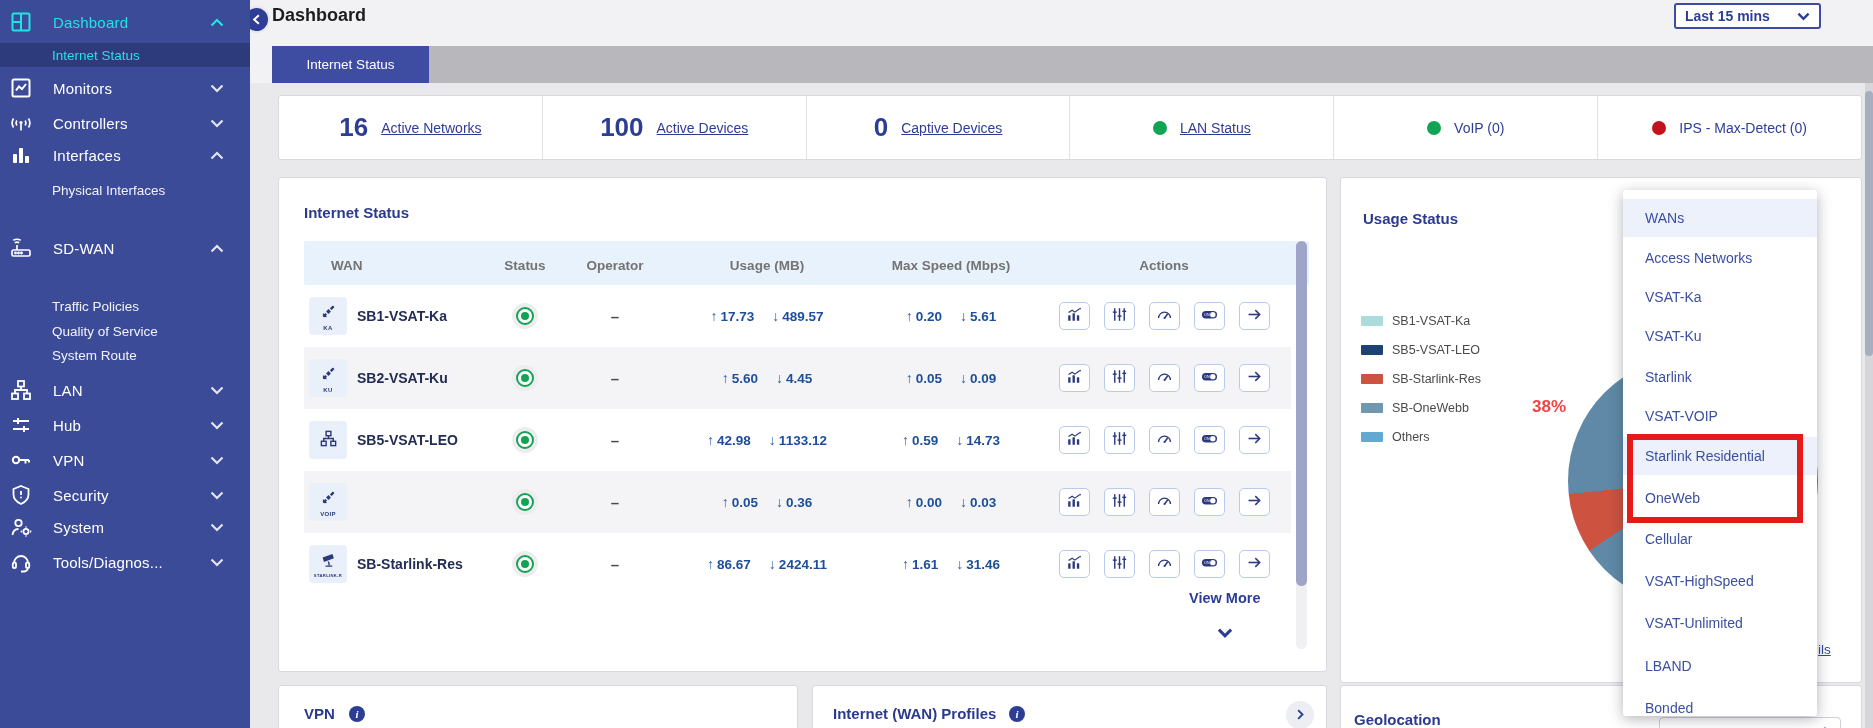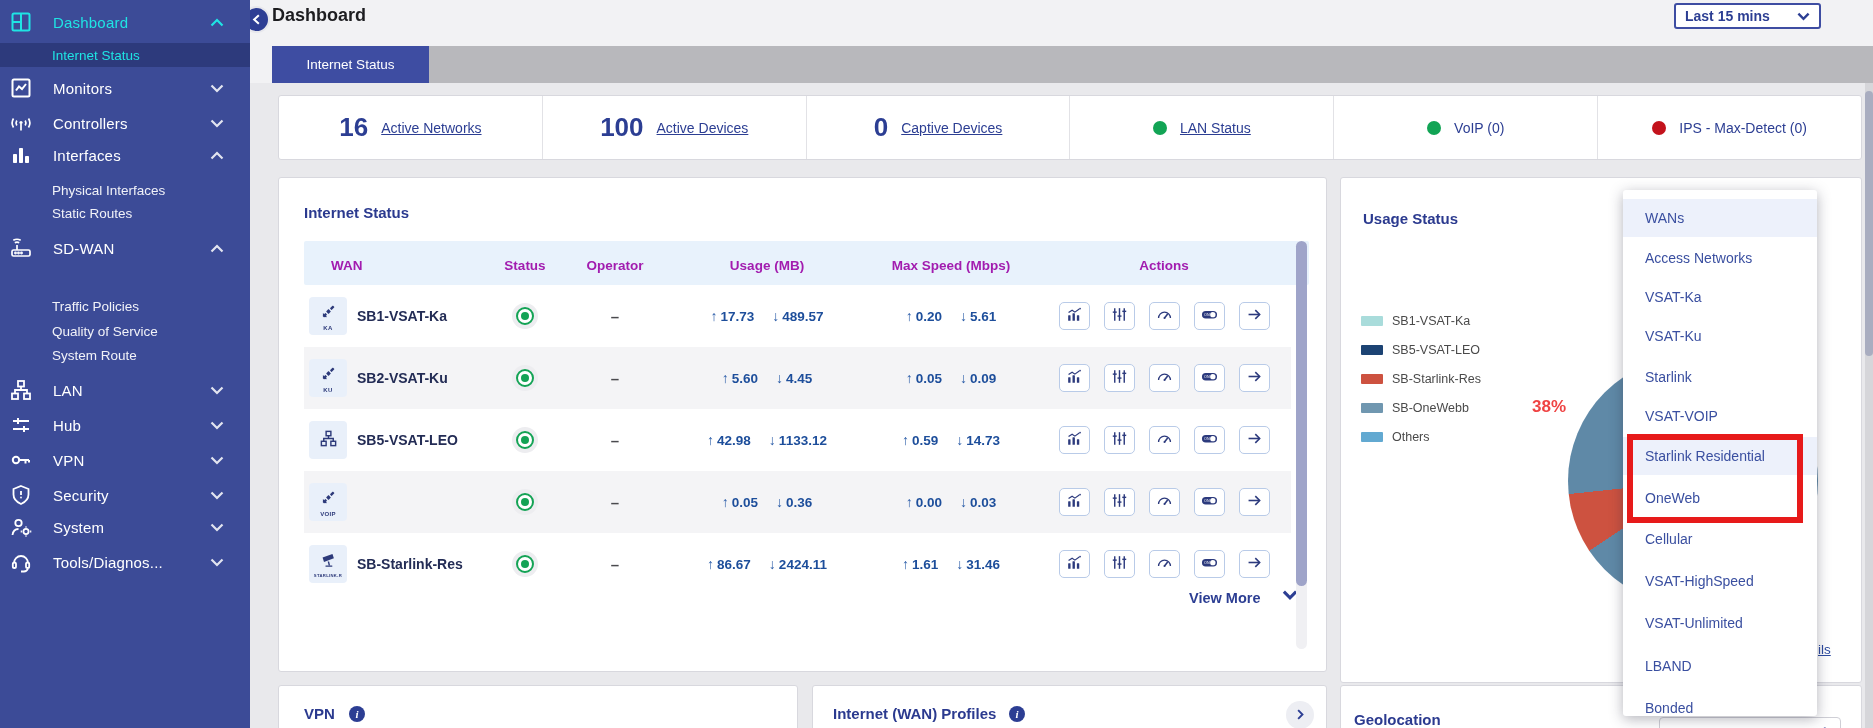--- a/index.html
+++ b/index.html
@@ -51,21 +51,21 @@
   .stat-cell { flex:1; display:flex; align-items:center; justify-content:center; gap:13px; position:relative; }
   .stat-cell + .stat-cell { border-left:1px solid #e2e2e6; }
   .stat-num { font-size:26px; font-weight:700; color:#2c3e93; }
   .stat-dot { width:14px; height:14px; border-radius:50%; }
   .stat-label { font-size:14px; color:#2c3e93; cursor:pointer; }
   .stat-label.link { text-decoration:underline; }
 
   
   .internet-card { left:278px; top:177px; width:1049px; height:495px; }
   .tbl-header { position:absolute; left:25px; top:63px; width:1005px; height:44px; background:#e8f2fc; border-radius:2px; }
-  .th { position:absolute; top:0; height:48px; display:flex; align-items:center; font-size:13.5px; font-weight:700; color:#a21caf;text-align:center; }
+  .th { position:absolute; top:0; height:48px; display:flex; align-items:center; font-size:13.5px; font-weight:700; color:#737373;text-align:center; }
   .th.centered { transform:translateX(-50%); }
   .trow { position:absolute; left:25px; width:987px; height:62px; }
   .trow.alt { background:#f4f4f6; }
   .wan-tile { position:absolute; left:5px; top:12px; width:38px; height:38px; background:#e9f0fa; border-radius:4px;
     display:flex; flex-direction:column; align-items:center; justify-content:center; color:#2d3a7a; }
   .wan-tile svg { width:19px; height:19px; }
   .wan-tile .tile-label { font-size:6px; font-weight:700; letter-spacing:.3px; margin-top:0px; }
   .wan-name { position:absolute; left:53px; top:0; height:62px; display:flex; align-items:center;
     font-size:14px; font-weight:700; color:#232c55; }
   .cell-center { position:absolute; top:0; height:62px; display:flex; align-items:center; transform:translateX(-50%); }
@@ -73,21 +73,21 @@
     box-shadow:0 0 0 4px #ededf0; display:flex; align-items:center; justify-content:center; }
   .status-ring::after { content:""; width:8px; height:8px; border-radius:50%; background:#14a355; }
   .op-dash { font-size:15px; font-weight:700; color:#4a4a4e; }
   .updown { display:flex; align-items:center; gap:18px; }
   .ud-pair { font-size:13.5px; font-weight:700; color:#1d4e9b; white-space:nowrap; }
   .ud-pair .arr { color:#2a5ca8; font-weight:700; margin-right:3px; font-size:14px; }
   .actions { position:absolute; left:755px; top:0; height:62px; display:flex; align-items:center; gap:14px; }
   .act-btn { width:31px; height:28px; border:1px solid #b9cbe8; border-radius:5px; background:#fff;
     color:#2c3a7d; display:flex; align-items:center; justify-content:center; cursor:pointer; }
   .act-btn svg { width:19px; height:19px; }
-  .view-more { position:absolute; left:910px; top:412px; display:flex; align-items:flex-start; gap:22px; cursor:pointer; }
+  .view-more { position:absolute; left:910px; top:412px; display:flex; align-items:center; gap:22px; cursor:pointer;flex-direction:column; }
   .view-more .vm-label { font-size:14.5px; font-weight:700; color:#2c3e93; }
   .view-more .vm-chev { width:16px; height:10px; color:#2c3e93; }
   .view-more .vm-chev svg { width:16px; height:10px; display:block; }
   .tbl-scrollbar { position:absolute; left:1017px; top:63px; width:11px; height:408px; background:#f0f0f3; border-radius:6px; }
   .tbl-thumb { position:absolute; left:0; top:0; width:11px; height:345px; background:#9fa4c9; border-radius:6px; }
 
   
   .usage-card { left:1340px; top:177px; width:522px; height:506px; }
   .legend-item { position:absolute; left:20px; height:14px; display:flex; align-items:center; gap:9px; }
   .legend-swatch { width:22px; height:10px; border-radius:1px; }
@@ -185,23 +185,20 @@
         <span class="s-label">Interfaces</span>
         <span class="s-chev up">
           <svg viewBox="0 0 14 9" fill="none" stroke="currentColor" stroke-width="2.2">
             <polyline points="1.5,1.5 7,7 12.5,1.5"></polyline>
           </svg>
         </span>
       </div>
       <div class="side-sub" style="top: 178px;">
         <span class="s-label">Physical Interfaces</span>
       </div>
-      <div class="side-sub" style="top: 201px;">
-        <span class="s-label">Static Routes</span>
-      </div>
       <div class="side-item" style="top: 233px;">
         <span class="s-icon"><svg viewBox="0 0 24 24" fill="none" stroke="currentColor" stroke-width="1.7">
             <rect x="3" y="14" width="18" height="6" rx="1.5"></rect>
             <line x1="8" y1="14" x2="8" y2="9"></line>
             <path d="M5.8 6.8a4.5 4.5 0 0 1 4.4 0"></path>
             <path d="M4.3 4.3a7.5 7.5 0 0 1 7.4 0"></path>
             <circle cx="6.5" cy="17" r="0.6" fill="currentColor"></circle>
             <circle cx="9.5" cy="17" r="0.6" fill="currentColor"></circle>
             <circle cx="12.5" cy="17" r="0.6" fill="currentColor"></circle>
           </svg></span>

